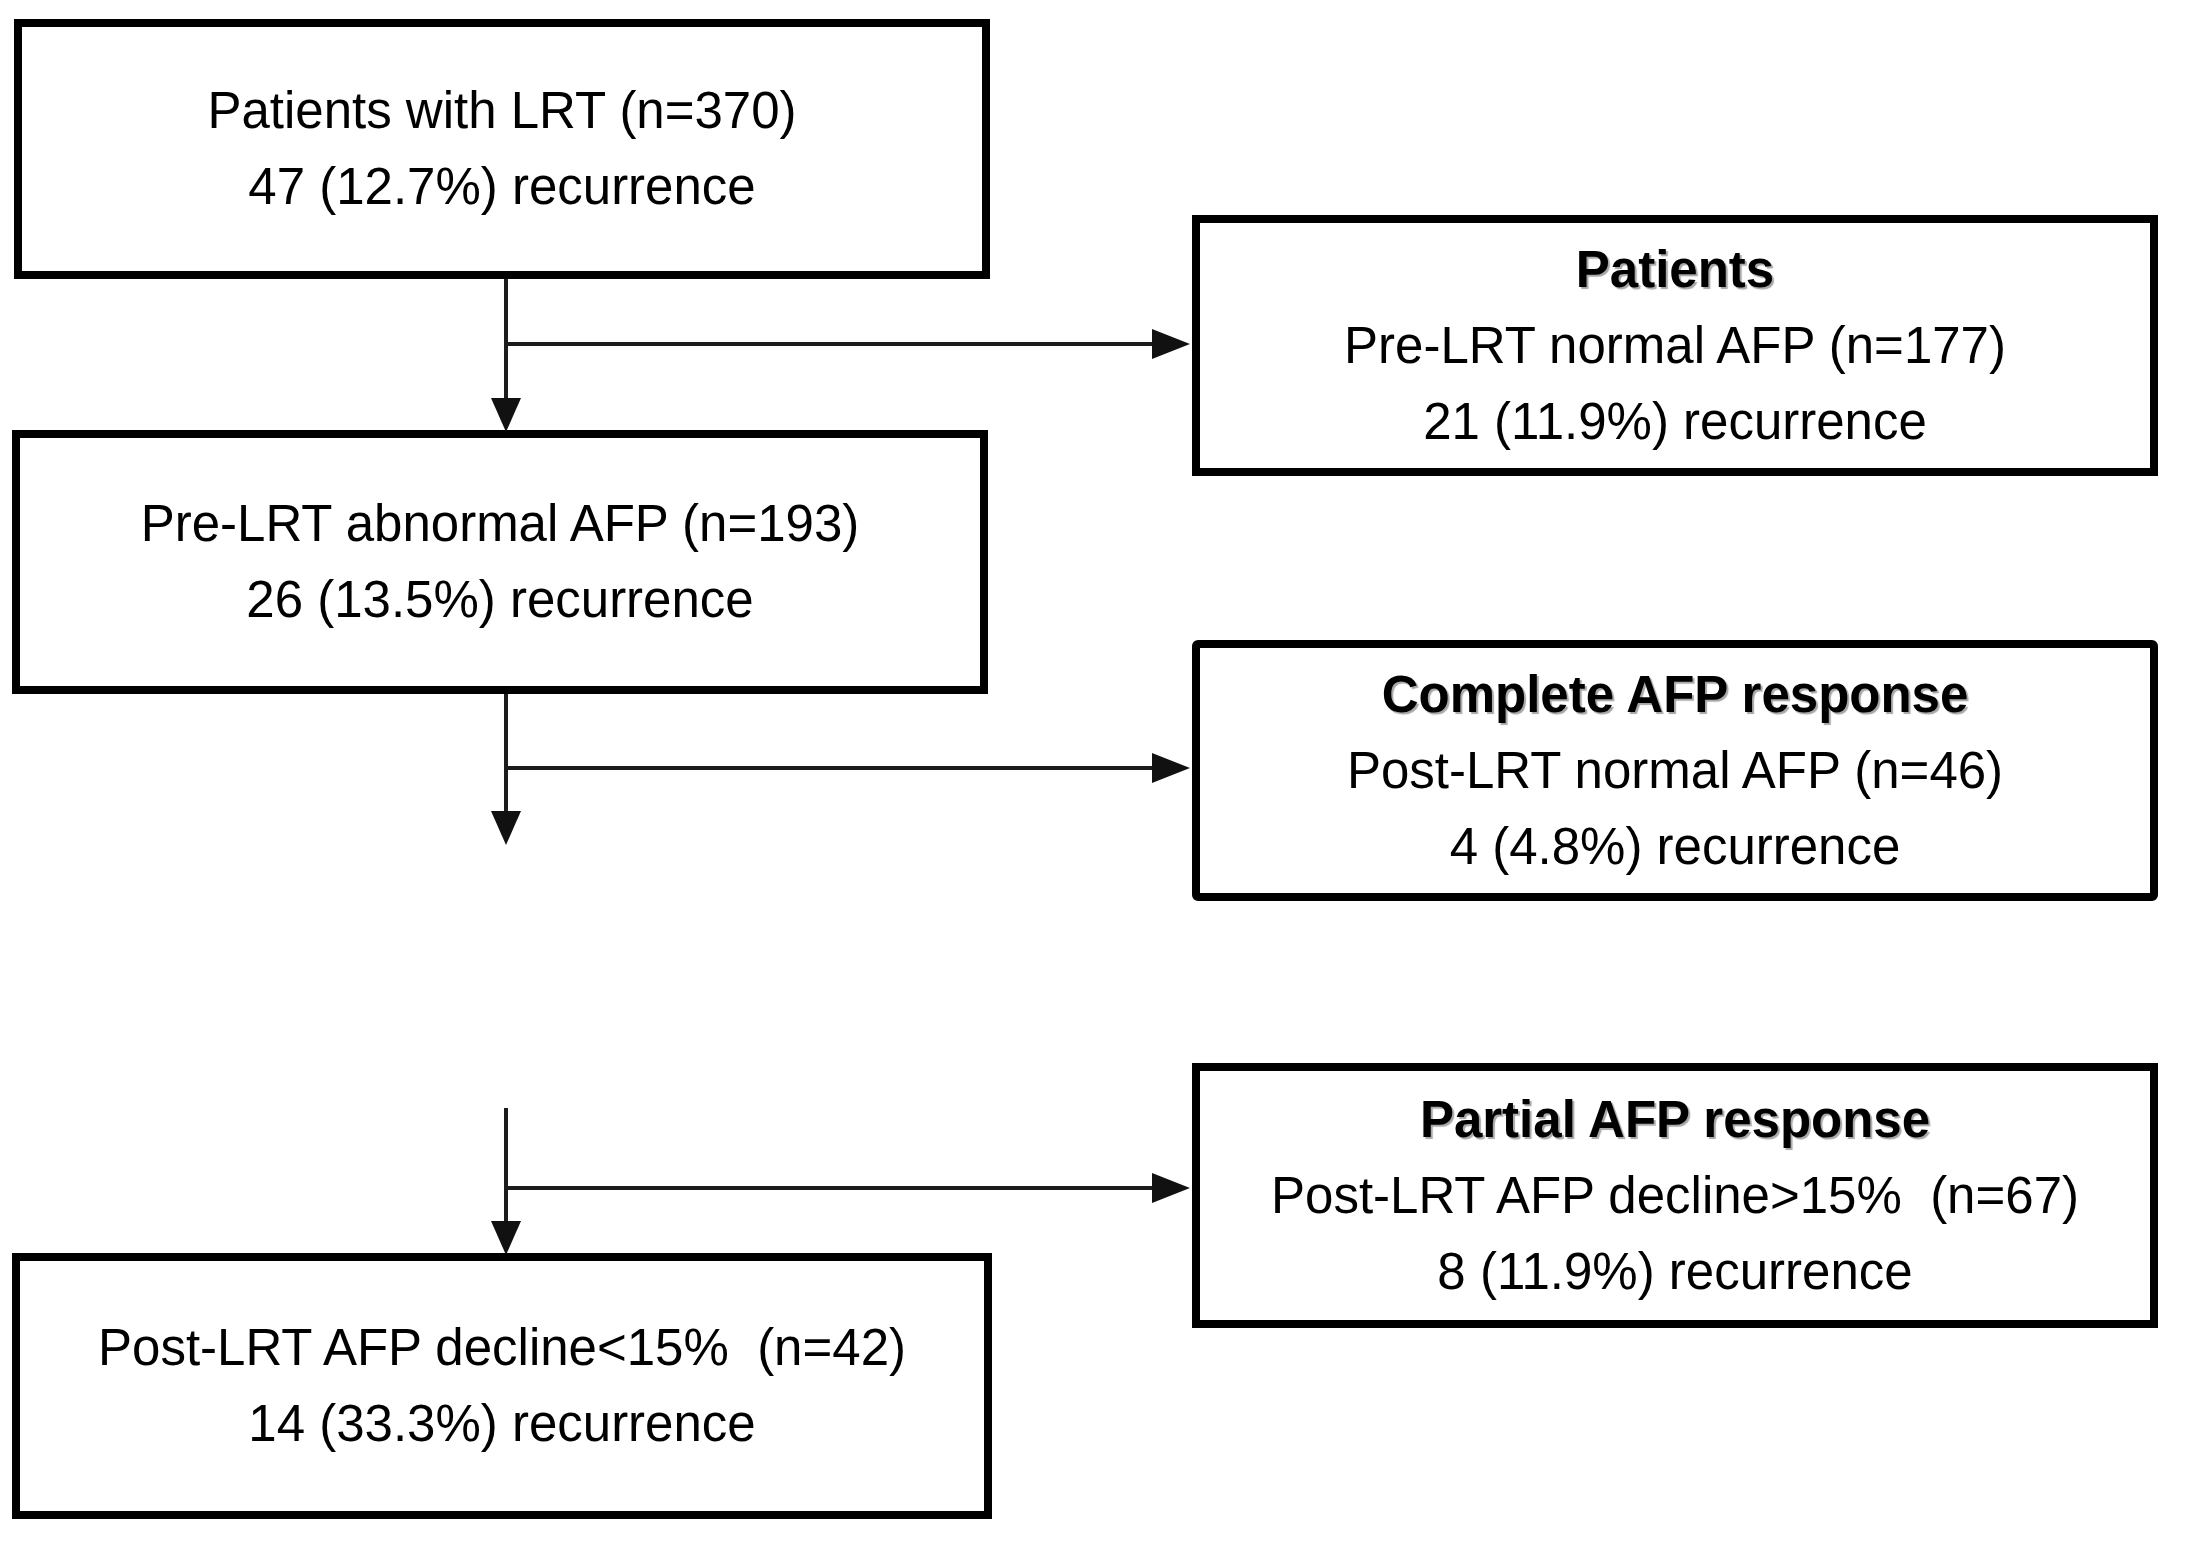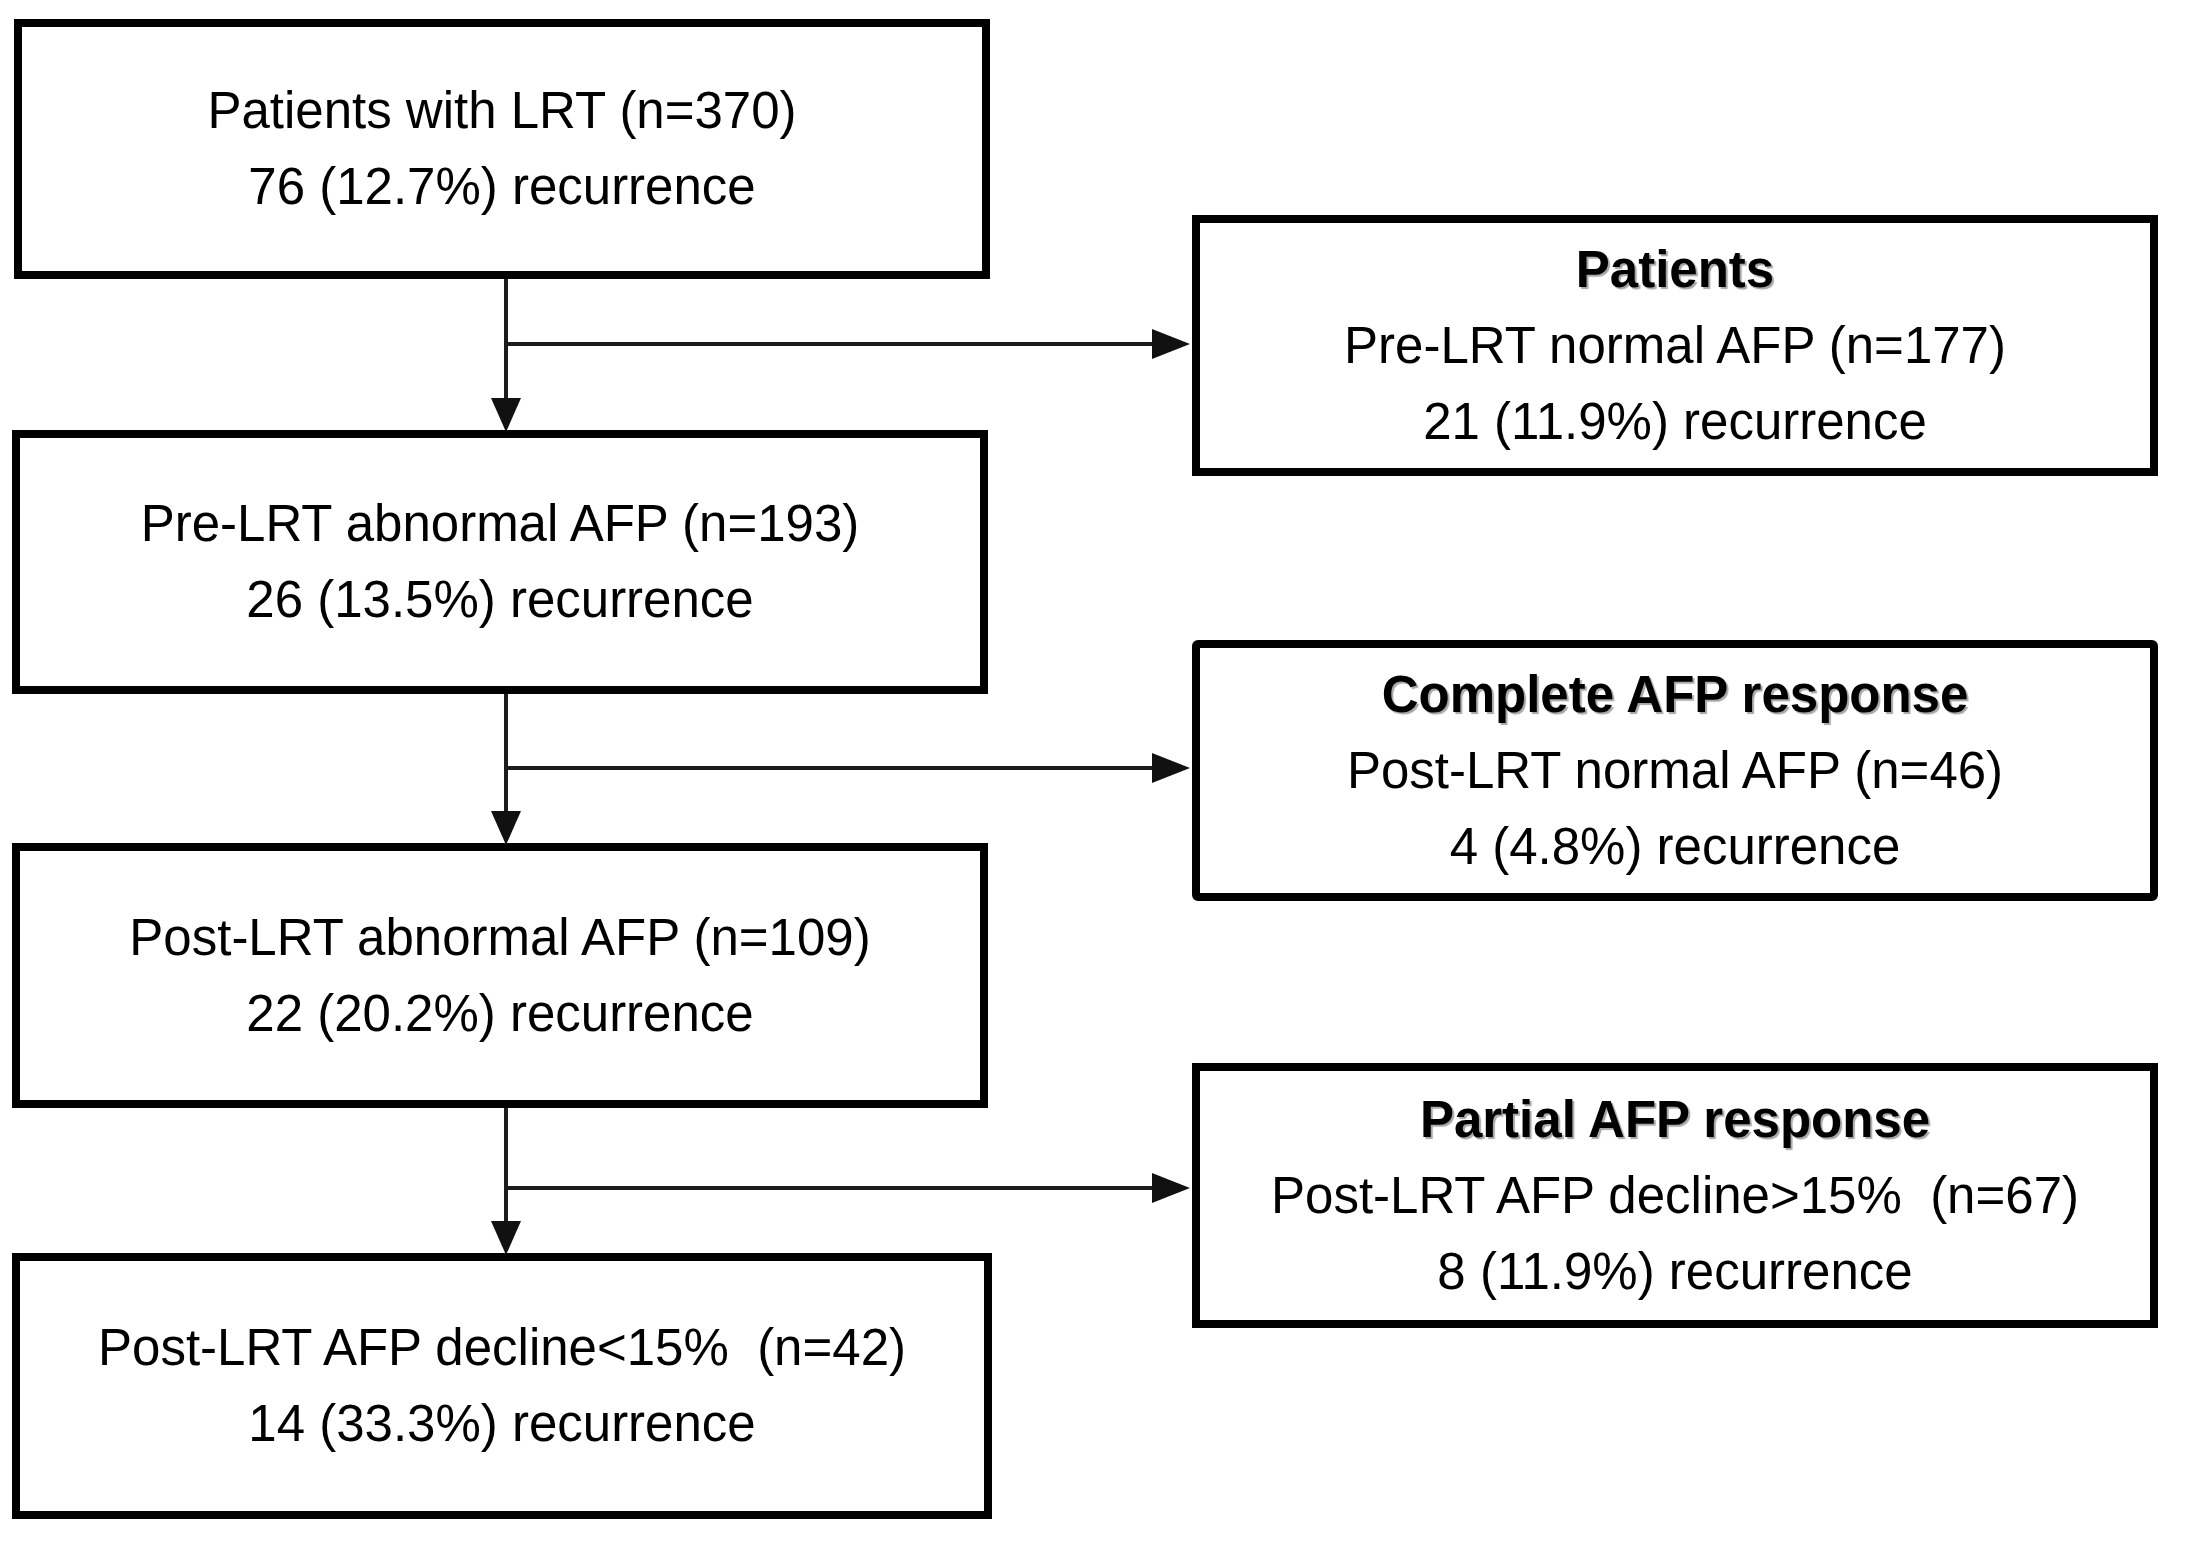--- a/index.html
+++ b/index.html
@@ -91,32 +91,28 @@
   #h3 { left: 504px; top: 1186px; width: 652px; }
   #ar3 { left: 1152px; top: 1173px; }
 </style>
 </head>
 <body>
 
 <div id="canvas">
 
   <div class="fbox" id="box-l1">
     <div class="line">Patients with LRT (n=370)</div>
-    <div class="line">76 (12.7%) recurrence</div>
+    <div class="line">47 (12.7%) recurrence</div>
   </div>
 
   <div class="fbox" id="box-l2">
     <div class="line">Pre-LRT abnormal AFP (n=193)</div>
     <div class="line">26 (13.5%) recurrence</div>
   </div>
 
-  <div class="fbox" id="box-l3">
-    <div class="line">Post-LRT abnormal AFP (n=109)</div>
-    <div class="line">22 (20.2%) recurrence</div>
-  </div>
 
   <div class="fbox" id="box-l4">
     <div class="line">Post-LRT AFP decline&lt;15%  (n=42)</div>
     <div class="line">14 (33.3%) recurrence</div>
   </div>
 
   <div class="fbox" id="box-r1">
     <div class="heading">Patients</div>
     <div class="line">Pre-LRT normal AFP (n=177)</div>
     <div class="line">21 (11.9%) recurrence</div>

